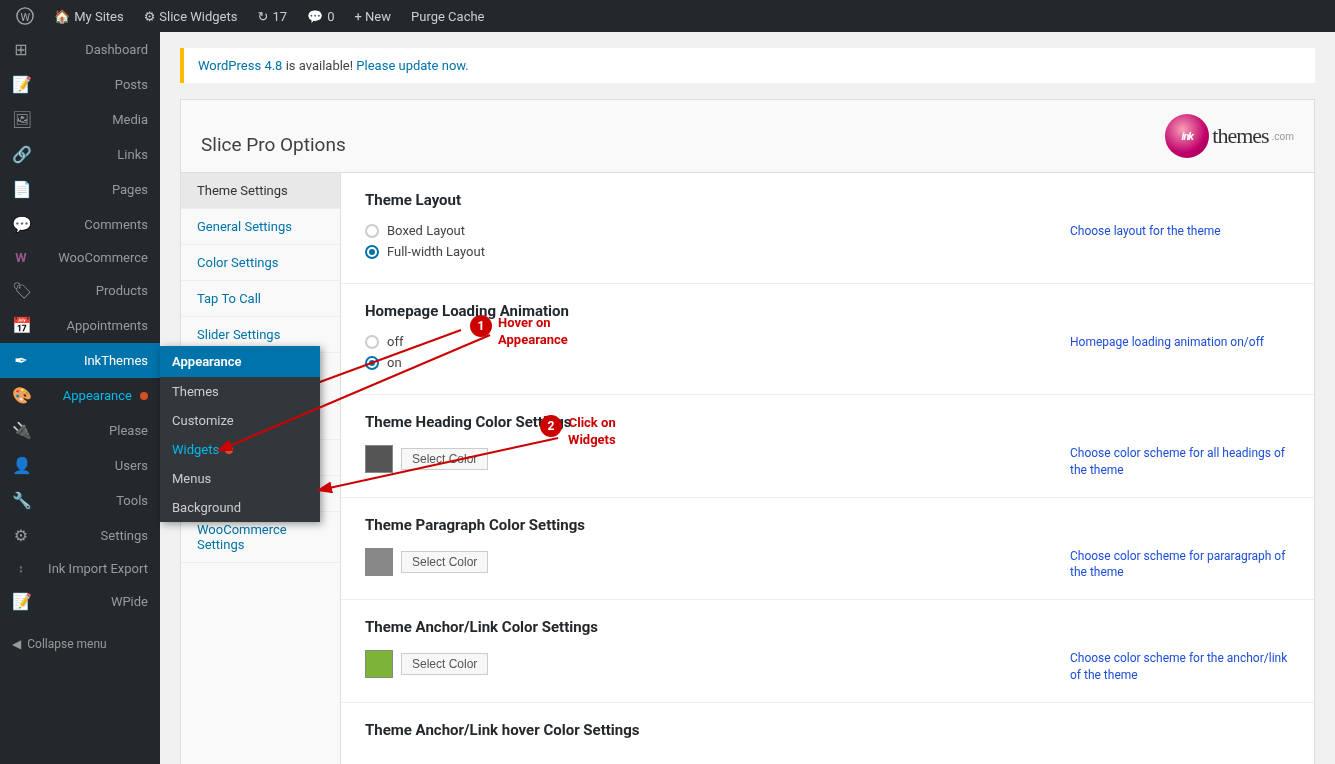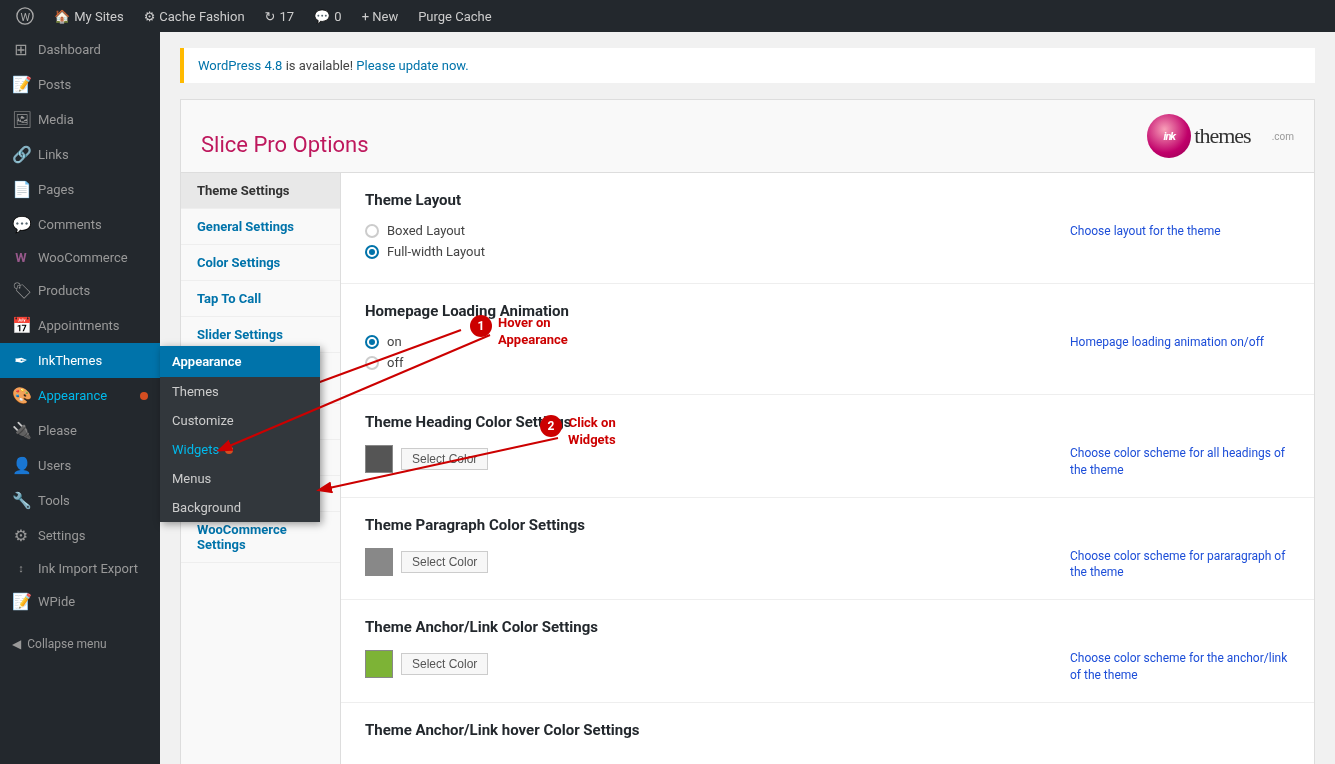--- a/index.html
+++ b/index.html
@@ -51,21 +51,21 @@
       gap: 8px;
       padding: 8px 12px;
       color: #999;
       cursor: pointer;
       font-size: 13px;
       position: relative;
     }
     .menu-item.active { background: #0073aa; color: #fff; }
     .menu-item.highlighted { color: #00b9eb; }
     .menu-icon { width: 18px; text-align: center; font-size: 16px; flex-shrink: 0; }
-    .menu-label { flex: 1; }
+    .menu-label { flex: 1; text-align: right; }
     .menu-dot {
       width: 8px; height: 8px;
       background: #d54e21;
       border-radius: 50%;
       flex-shrink: 0;
     }
     .submenu-header {
       background: #0073aa;
       color: #fff;
       padding: 8px 12px;
@@ -125,23 +125,23 @@
     }
     .options-header {
       background: #f9f9f9;
       border-bottom: 1px solid #ddd;
       padding: 14px 20px;
       display: flex;
       align-items: center;
       justify-content: space-between;
     }
     .options-header-title {
-      font-size: 22px;
+      font-size: 19px;
       font-weight: 400;
-      color: #be185d;
+      color: #404040;
       margin-top: 16px;
     }
     .inkthemes-logo {
       display: flex;
       align-items: center;
       gap: 3px;
     }
     .logo-circle {
       width: 44px; height: 44px;
       background: radial-gradient(circle at 40% 35%, #f8a0b8, #c0006a 60%, #900050);
@@ -154,39 +154,38 @@
       font-style: italic;
       font-weight: bold;
       letter-spacing: -1px;
     }
     .logo-text {
       font-size: 22px;
       color: #333;
       font-family: Georgia, serif;
       letter-spacing: -1px;
     }
-    .logo-com { font-size: 10px; color: #999; vertical-align: super; margin-left: 18px; }
+    .logo-com { font-size: 10px; color: #999; vertical-align: super; }
 
     
     .panel-body {
       display: flex;
     }
     .panel-sidebar {
       width: 160px;
       border-right: 1px solid #ddd;
       flex-shrink: 0;
       background: #f9f9f9;
     }
     .panel-nav-item {
       padding: 10px 16px;
       border-bottom: 1px solid #eee;
       color: #0073aa;
       cursor: pointer;
       font-size: 13px;
-      font-weight: bold;
     }
     .panel-nav-item.active { background: #e8e8e8; color: #333; }
 
     .panel-main {
       flex: 1;
       padding: 0;
     }
 
     
     .settings-section {
@@ -283,21 +282,21 @@
         <circle cx="10" cy="10" r="9" stroke="#aaa" stroke-width="1.5" fill="none"></circle>
         <text x="5" y="15" font-size="12" fill="#aaa">W</text>
       </svg>
   </div>
   <div class="adminbar-item">
     <span>🏠</span>
     <span>My Sites</span>
   </div>
   <div class="adminbar-item">
     <span>⚙</span>
-    <span>Cache Fashion</span>
+    <span>Slice Widgets</span>
   </div>
   <div class="adminbar-item">
     <span>↻</span>
     <span>17</span>
   </div>
   <div class="adminbar-item">
     <span>💬</span>
     <span>0</span>
   </div>
   <div class="adminbar-item">
@@ -479,26 +478,26 @@
               </div>
               <div class="section-desc">Choose layout for the theme</div>
             </div>
           </div>
 
           <div class="settings-section">
             <div class="section-title">Homepage Loading Animation</div>
             <div class="section-row">
               <div class="section-controls">
                 <div class="radio-option">
+                  <div class="radio-circle"></div>
+                  <span>off</span>
+                </div>
+                <div class="radio-option">
                   <div class="radio-circle checked"></div>
                   <span>on</span>
-                </div>
-                <div class="radio-option">
-                  <div class="radio-circle"></div>
-                  <span>off</span>
                 </div>
               </div>
               <div class="section-desc">Homepage loading animation on/off</div>
             </div>
           </div>
 
           <div class="settings-section">
             <div class="section-title">Theme Heading Color Settings</div>
             <div class="section-row">
               <div class="section-controls">

